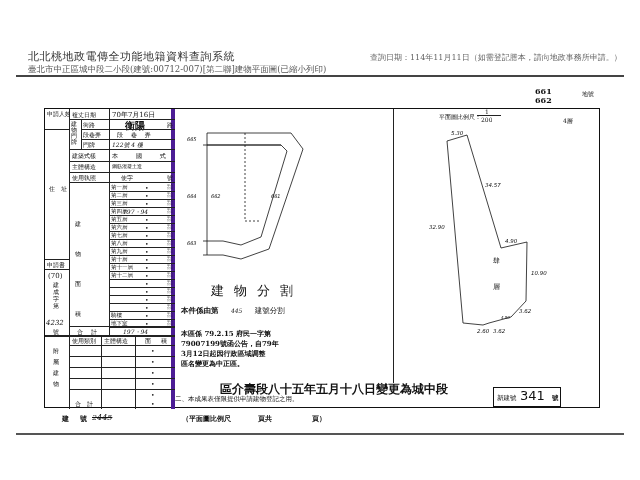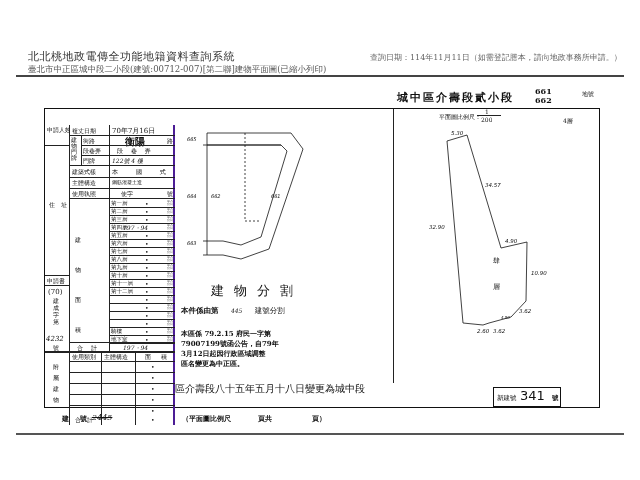--- a/index.html
+++ b/index.html
@@ -16,21 +16,21 @@
   .sheet { position: absolute; left: 42px; top: 78px; width: 574px; height: 355px; }
 
   .main-title { position: absolute; left: 60px; top: 10px; font-size: 14px; font-weight: bold; letter-spacing: 2px; }
   .loc-text { position: absolute; left: 355px; top: 12px; font-size: 11px; font-weight: bold; letter-spacing: 2px; }
   .parcel-no { position: absolute; left: 493px; top: 9px; font-size: 8px; line-height: 9px; font-weight: bold; text-align: right; }
   .parcel-suffix { position: absolute; left: 540px; top: 12px; font-size: 6px; }
 
   .main-box { position: absolute; left: 2px; top: 30px; width: 556px; height: 300px; border: 1.5px solid #111; }
 
   
-  .ltable { position: absolute; left: 0; top: 16px; width: 130px; height: 300px; border-right: 2px solid #4c1d95; font-size: 6px; }
+  .ltable { position: absolute; left: 0; top: 0; width: 130px; height: 300px; border-right: 4px solid #4c1d95; font-size: 6px; }
   .cell { position: absolute; font-size: 6px; white-space: nowrap; overflow: hidden; }
   .vline { position: absolute; background: #222; width: 1px; }
   .hline { position: absolute; background: #222; height: 1px; }
 
   .floor-label { position: absolute; left: 66px; font-size: 5.5px; }
   .floor-unit { position: absolute; left: 122px; font-size: 5.5px; }
 
   
   .pos-header { position: absolute; left: 130px; top: 0; width: 218px; height: 14px; border-bottom: 1px solid #222; font-size: 6px; }
   .pos-map { position: absolute; left: 130px; top: 14px; width: 218px; height: 150px; }
@@ -55,21 +55,20 @@
 <body>
 
 <div class="hdr-title">北北桃地政電傳全功能地籍資料查詢系統</div>
 <div class="hdr-sub">臺北市中正區城中段二小段(建號:00712-007)[第二聯]建物平面圖(已縮小列印)</div>
 <div class="hdr-query">查詢日期：114年11月11日（如需登記謄本，請向地政事務所申請。）</div>
 
 <div class="doc-frame"></div>
 <div class="doc-frame-bottom"></div>
 
 <div class="sheet">
-  <div class="loc-text">城中區介壽段貳小段</div>
   <div class="parcel-no">
     <div>661</div>
     <div>662</div>
   </div>
   <div class="parcel-suffix">地號</div>
 
   <div class="main-box">
 
     <div class="ltable">
       <div class="vline" style="left:24px;top:0;height:226px;"></div>
@@ -255,21 +254,22 @@
       </div>
       <div class="note-block">
         <div>本區係 79.2.15 府民一字第</div>
         <div>79007199號函公告，自79年</div>
         <div>3月12日起因行政區域調整</div>
         <div>區名變更為中正區。</div>
       </div>
     </div>
 
     <div class="notes">
-      <div style="font-weight:normal;font-size:10px;">區介壽段八十五年五月十八日變更為城中段</div>
+      <div style="font-weight:bold;font-size:12px;padding-left:45px;">區介壽段八十五年五月十八日變更為城中段</div>
+      <div>二、本成果表僅限提供申請建物登記之用。</div>
     </div>
 
     <div class="plan-vline"></div>
     <div class="plan-header">
       <span class="cell" style="left:46px;top:4px;">平面圖比例尺：</span>
       <span class="cell" style="left:92px;top:-1px;">1</span>
       <span class="hline" style="left:84px;top:6px;width:24px;"></span>
       <span class="cell" style="left:88px;top:7px;">200</span>
     </div>
     <div class="plan-map">

